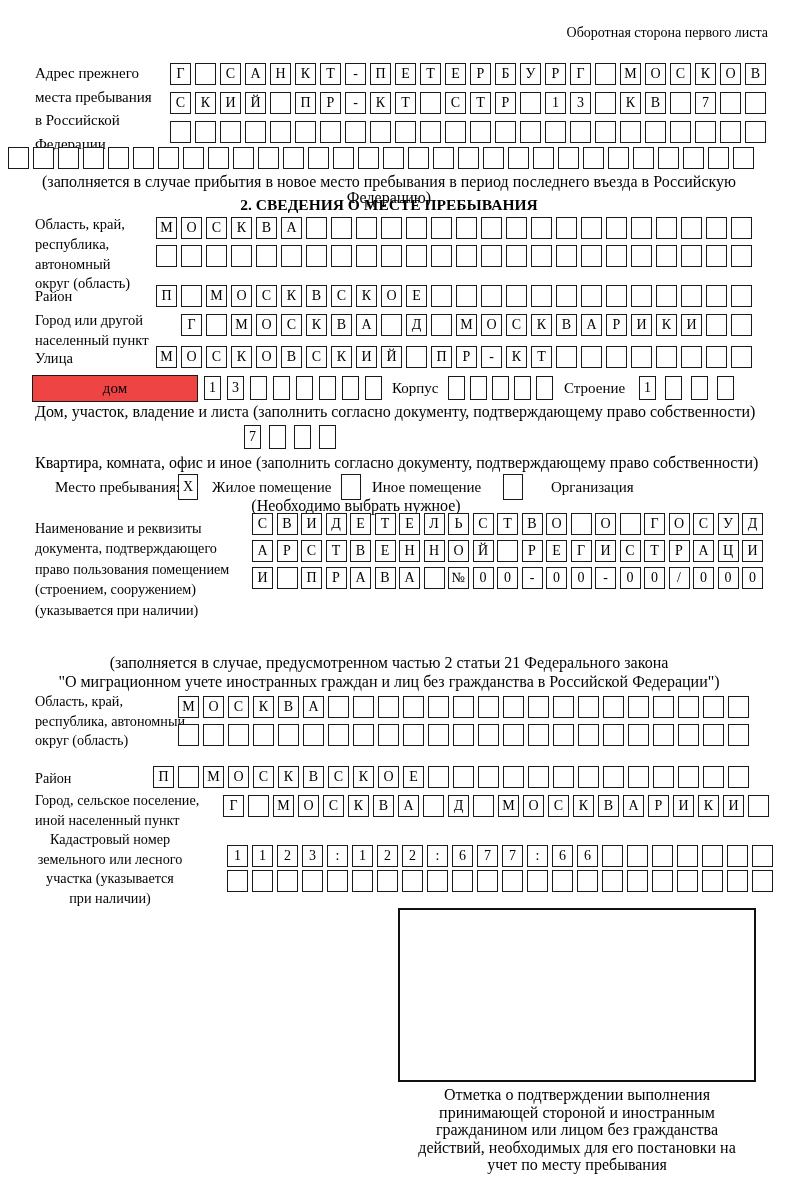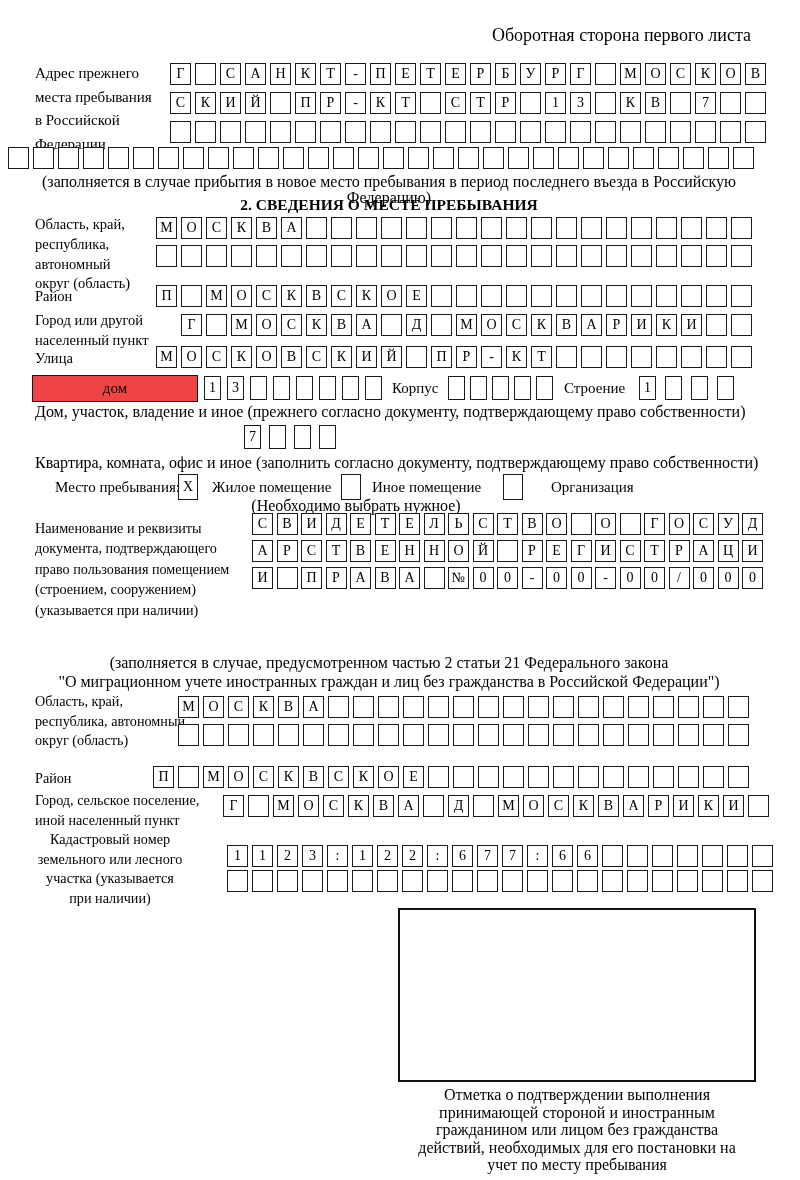--- a/index.html
+++ b/index.html
@@ -35,21 +35,21 @@
     display:flex; align-items:center; justify-content:center; font-size:14px; background:#fff;
   }
   .opt { font-size:15px; }
   .stampbox { box-sizing:border-box; border:2px solid #111; background:#fff; }
 </style>
 </head>
 <body>
 
 <div class="page">
 
-  <div class="abs" style="top:25px; right:49px; font-size:18px;margin-left:48px;">Оборотная сторона первого листа</div>
+  <div class="abs" style="top:25px; right:32px; font-size:14px;margin-left:48px;">Оборотная сторона первого листа</div>
 
   <div class="abs lbl" style="left:35px; top:62px; width:125px; font-size:15px; line-height:23.5px;">Адрес прежнего места пребывания в Российской Федерации</div>
 
   <div class="boxrow" style="left:170px; top:63px;">
       <div class="cell">Г</div>
       <div class="cell"></div>
       <div class="cell">С</div>
       <div class="cell">А</div>
       <div class="cell">Н</div>
       <div class="cell">К</div>
@@ -317,21 +317,21 @@
       <div class="cell"></div>
       <div class="cell"></div>
     </div>
   <div class="abs opt" style="left:564px; top:380px;">Строение</div>
   <div class="boxrow narrow g9" style="left:639px; top:376px;">
       <div class="cell">1</div>
       <div class="cell"></div>
       <div class="cell"></div>
       <div class="cell"></div>
     </div>
-  <div class="abs caption" style="left:35px; top:404px;">Дом, участок, владение и иное (прежнего согласно документу, подтверждающему право собственности)</div>
+  <div class="abs caption" style="left:35px; top:404px;">Дом, участок, владение и листа (заполнить согласно документу, подтверждающему право собственности)</div>
 
   <div class="boxrow narrow g8" style="left:244px; top:425px;">
       <div class="cell">7</div>
       <div class="cell"></div>
       <div class="cell"></div>
       <div class="cell"></div>
     </div>
   <div class="abs caption" style="left:35px; top:455px;">Квартира, комната, офис и иное (заполнить согласно документу, подтверждающему право собственности)</div>
 
   <div class="abs opt" style="left:35px; top:479px;margin-left:20px;">Место пребывания:</div>

